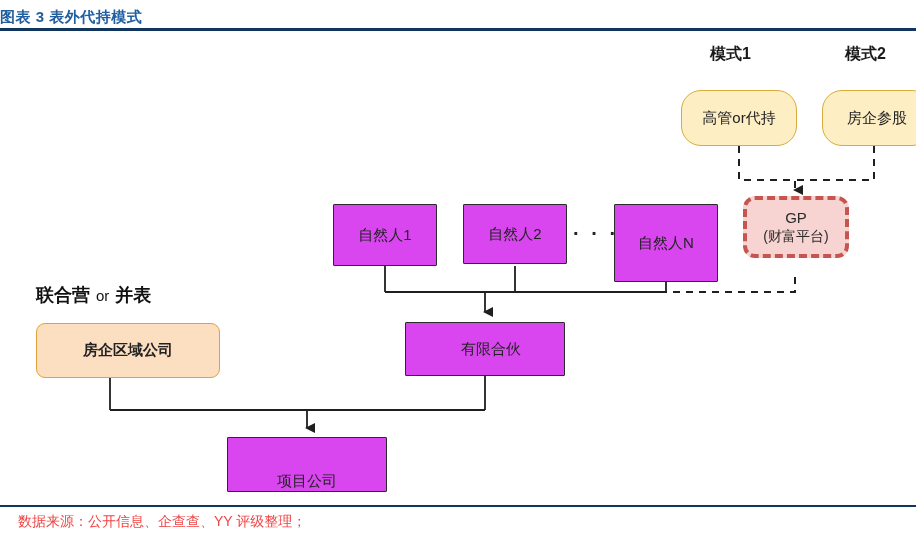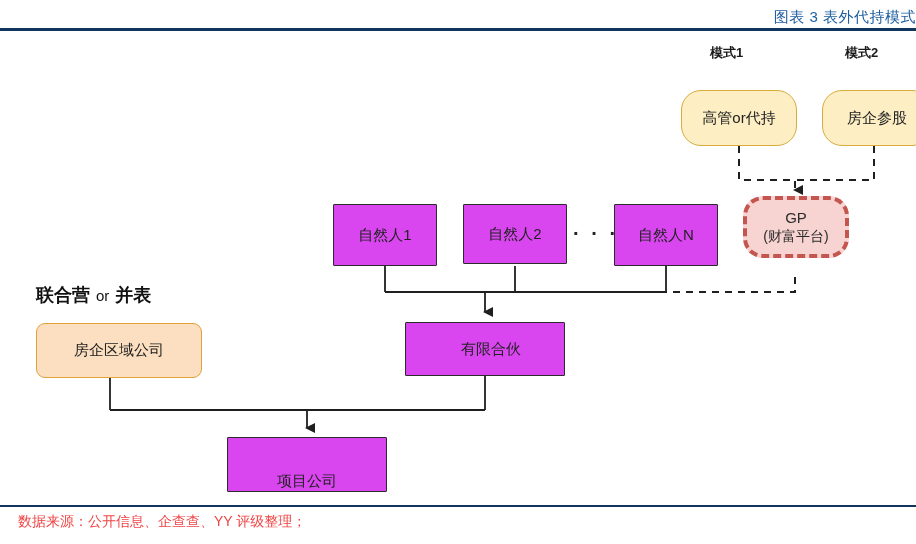--- a/index.html
+++ b/index.html
@@ -19,23 +19,23 @@
     overflow: hidden;
     background: #ffffff;
   }
 
   
   .chart-title {
     position: absolute;
     left: 0;
     top: 8px;
     width: 916px;
-    text-align: right;
+    text-align: left;
     font-size: 15px;
-    font-weight: normal;
+    font-weight: bold;
     color: #1f5fa0;
     letter-spacing: 0.5px;
     white-space: nowrap;
   }
   .rule-top {
     position: absolute;
     left: 0;
     top: 28px;
     width: 916px;
     height: 3px;
@@ -83,35 +83,35 @@
     border-radius: 20px;
   }
   .node.peach {
     background: #fbdfc0;
     border: 1.8px solid #e0a23a;
     border-radius: 9px;
   }
   .node.gp {
     background: #f7d3d1;
     border: 4px dashed #c4564f;
-    border-radius: 20px;
+    border-radius: 12px;
     color: #2b2b2b;
   }
   .node.gp .gp-lines {
     display: flex;
     flex-direction: column;
     align-items: center;
     line-height: 1.22;
   }
   .gp-sub { font-size: 14px; }
 
   
   .mode-label {
     position: absolute;
-    font-size: 13px;
+    font-size: 16px;
     font-weight: bold;
     color: #1a1a1a;
     white-space: nowrap;
   }
   .group-label {
     position: absolute;
     font-size: 18px;
     font-weight: bold;
     color: #111111;
     white-space: nowrap;
@@ -210,29 +210,29 @@
   <div class="node plain" style="left:333px; top:204px; width:104px; height:62px;">
     <span>自然人1</span>
   </div>
 
   <div class="node plain" style="left:463px; top:204px; width:104px; height:60px;">
     <span>自然人2</span>
   </div>
 
   <div class="ellipsis-dots" style="left:573px; top:222px;">· · · ·</div>
 
-  <div class="node plain" style="left:614px; top:204px; width:104px; height:62px;">
+  <div class="node plain" style="left:614px; top:204px; width:104px; height:78px;">
     <span>自然人N</span>
   </div>
 
   <div class="group-label" style="left:36px; top:283px;">
     <span>联合营</span><span class="or-word">or</span><span>并表</span>
   </div>
 
-  <div class="node peach" style="left:36px; top:323px; width:166px; height:55px;">
+  <div class="node peach" style="left:36px; top:323px; width:184px; height:55px;font-weight:bold;">
     <span>房企区域公司</span>
   </div>
 
   <div class="node plain" style="left:405px; top:322px; width:160px; height:54px;padding-left:12px;">
     <span>有限合伙</span>
   </div>
 
   <div class="node plain" style="left:227px; top:437px; width:160px; height:55px;align-items:flex-end;">
     <span>项目公司</span>
   </div>

